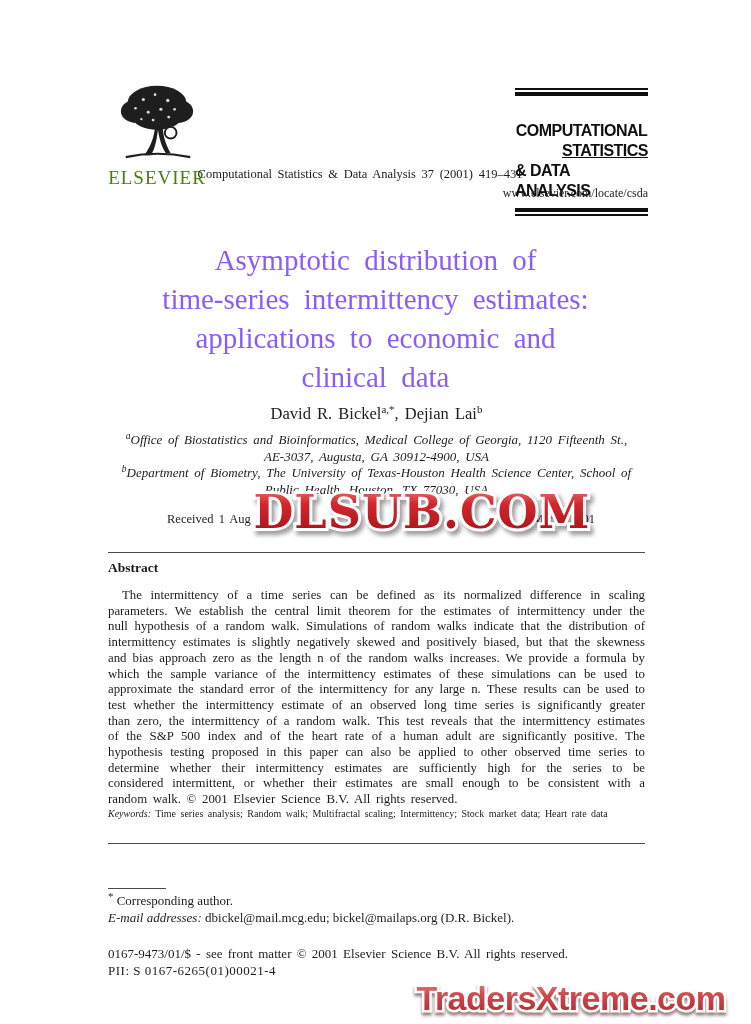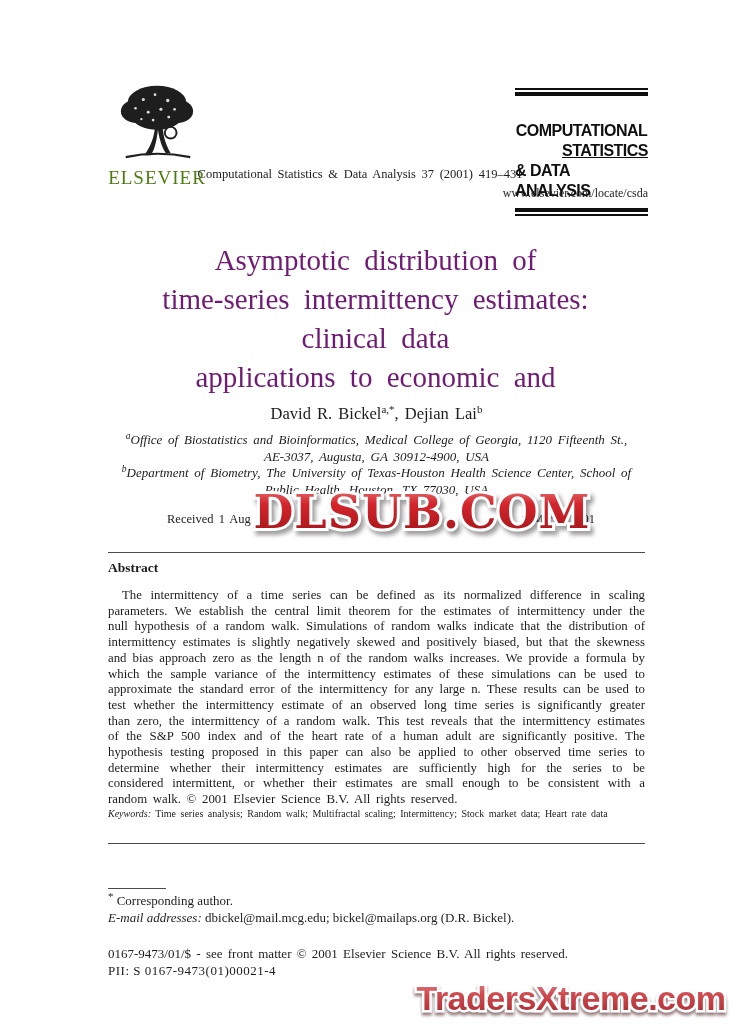--- a/index.html
+++ b/index.html
@@ -25,21 +25,21 @@
   .jbox .thick-b { height:4px; background:#0f0f0f; }
   .jbox .thin-b  { height:2px; background:#0f0f0f; margin-top:2px; }
   .jl { font-size:16px; line-height:20px; letter-spacing:-0.5px; }
   .jl1 { text-align:center;  margin-top:25px; }
   .jl2 { text-align:right;text-decoration:underline; }
   .jl3 { text-align:left;  margin-bottom:7px; }
   .jurl { position:absolute; left:470px; top:186px; width:178px; text-align:right; font-size:12px; }
 
   
   .title { position:absolute; left:70px; right:70px; top:241px; text-align:center;
-           font-size:29px; line-height:39px; word-spacing:7px; color:#701a75; }
+           font-size:29px; line-height:39px; word-spacing:7px; color:#8b5cf6; }
   .authors { position:absolute; left:108px; right:106px; top:404px; text-align:center;
              font-size:16.5px; word-spacing:2px; }
   .authors sup { font-size:11px; }
   .affils { position:absolute; left:88px; right:86px; top:432px; text-align:center;
             font-style:italic; font-size:13px; line-height:16.5px; word-spacing:2.5px; }
   .affils sup { font-size:9.5px; font-style:italic; }
   .received-left  { position:absolute; left:167px; top:512px; font-size:12.5px; word-spacing:2px; }
   .received-right { position:absolute; left:521px; top:512px; font-size:12.5px; word-spacing:2px; }
 
   
@@ -105,22 +105,22 @@
     <div class="jl jl2">STATISTICS</div>
     <div class="jl jl3">&amp; DATA ANALYSIS</div>
     <div class="thick-b"></div>
     <div class="thin-b"></div>
   </div>
   <div class="jurl">www.elsevier.com/locate/csda</div>
 
   <div class="title">
     <div>Asymptotic distribution of</div>
     <div>time-series intermittency estimates:</div>
+    <div>applications to economic and</div>
     <div>clinical data</div>
-    <div>applications to economic and</div>
   </div>
 
   <div class="authors"><span>David R. Bickel</span><sup>a,*</sup><span>, </span><span>Dejian Lai</span><sup>b</sup></div>
 
   <div class="affils">
     <div><sup>a</sup><span>Office of Biostatistics and Bioinformatics, Medical College of Georgia, 1120 Fifteenth St.,</span></div>
     <div>AE-3037, Augusta, GA 30912-4900, USA</div>
     <div><sup>b</sup><span>Department of Biometry, The University of Texas-Houston Health Science Center, School of</span></div>
     <div>Public Health, Houston, TX 77030, USA</div>
   </div>
@@ -146,21 +146,21 @@
   <div class="abstract-body">The intermittency of a time series can be defined as its normalized difference in scaling parameters. We establish the central limit theorem for the estimates of intermittency under the null hypothesis of a random walk. Simulations of random walks indicate that the distribution of intermittency estimates is slightly negatively skewed and positively biased, but that the skewness and bias approach zero as the length n of the random walks increases. We provide a formula by which the sample variance of the intermittency estimates of these simulations can be used to approximate the standard error of the intermittency for any large n. These results can be used to test whether the intermittency estimate of an observed long time series is significantly greater than zero, the intermittency of a random walk. This test reveals that the intermittency estimates of the S&amp;P 500 index and of the heart rate of a human adult are significantly positive. The hypothesis testing proposed in this paper can also be applied to other observed time series to determine whether their intermittency estimates are sufficiently high for the series to be considered intermittent, or whether their estimates are small enough to be consistent with a random walk. © 2001 Elsevier Science B.V. All rights reserved.</div>
 
   <div class="keywords"><span class="kw-label">Keywords:</span><span> Time series analysis; Random walk; Multifractal scaling; Intermittency; Stock market data; Heart rate data</span></div>
   <div class="rule rule-bottom"></div>
 
   <div class="fn-rule"></div>
   <div class="fn-corresponding"><sup>*</sup><span> Corresponding author.</span></div>
   <div class="fn-email"><span class="em-label">E-mail addresses:</span><span> dbickel@mail.mcg.edu; bickel@mailaps.org (D.R. Bickel).</span></div>
 
   <div class="imprint-front">0167-9473/01/$ - see front matter © 2001 Elsevier Science B.V. All rights reserved.</div>
-  <div class="imprint-pii">PII: S 0167-9473(01)00021-4</div>
+  <div class="imprint-pii">PII: S 0167-6265(01)00021-4</div>
 
   <div class="wm wm-traders">
     <svg width="360" height="48" viewBox="0 0 360 48">
       <defs>
         <linearGradient id="g-tx" x1="0" y1="0" x2="0" y2="1">
           <stop offset="0" stop-color="#e58a8c"></stop>
           <stop offset="0.4" stop-color="#cf4b50"></stop>
           <stop offset="1" stop-color="#a82a30"></stop>
         </linearGradient>
       </defs>

